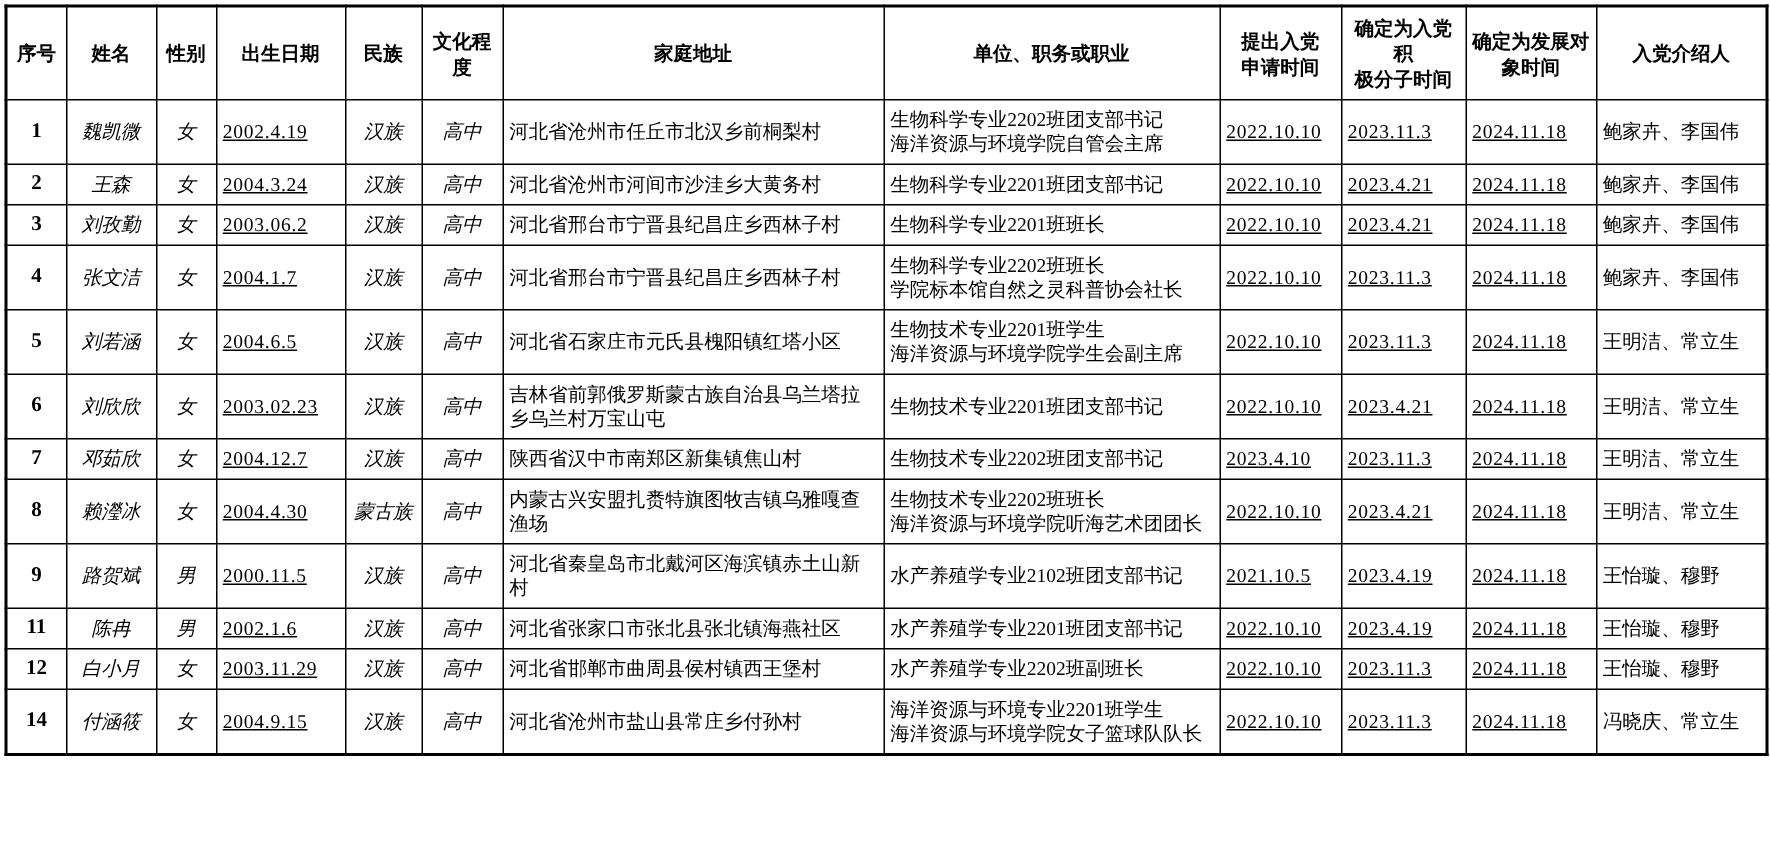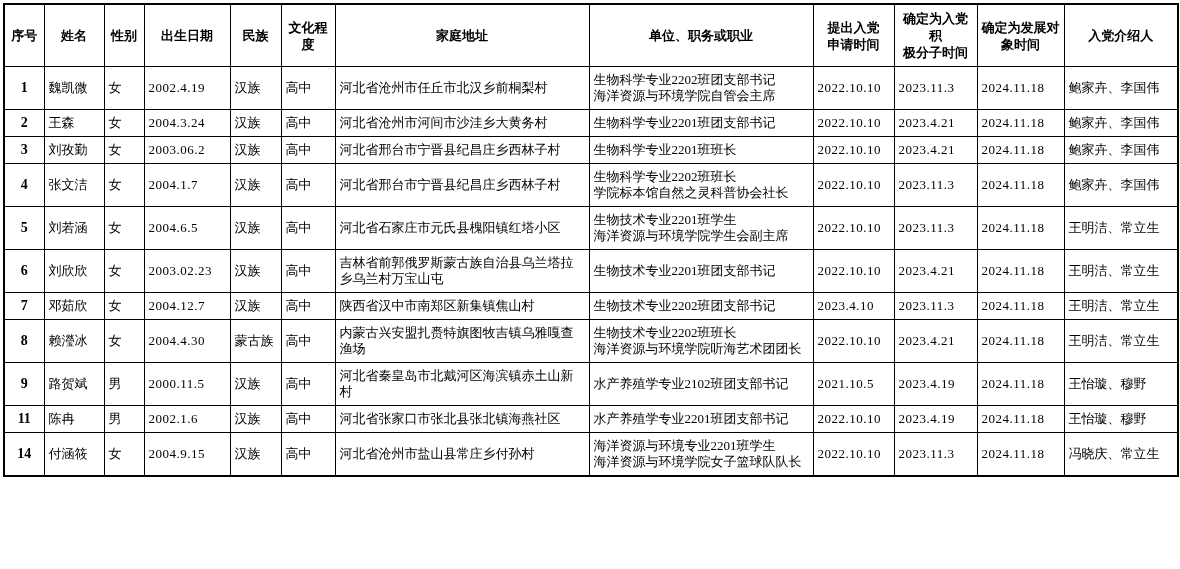--- a/index.html
+++ b/index.html
@@ -36,31 +36,33 @@
     white-space: pre-line;
     height: 52px;
     line-height: 17px;
   }
   td.col-no {
     text-align: center;
     font-weight: 700;
     font-size: 14px;
   }
   td.col-name, td.col-gender, td.col-ethnic, td.col-edu {
-    text-align: left;
+    text-align: center;
+    font-style: italic;
   }
   td.col-birth, td.col-address, td.col-unit,
   td.col-apply, td.col-activist, td.col-target, td.col-intro {
     text-align: left;
   }
   td.col-unit, td.col-address {
     white-space: pre-line;
   }
   td.col-birth, td.col-apply, td.col-activist, td.col-target {
     letter-spacing: 0.5px;
+    text-decoration: underline;
   }
 </style>
 </head>
 <body>
 
 <div class="sheet">
   <table class="roster">
     <colgroup>
       <col style="width:40px">
         <col style="width:60px">
@@ -233,20 +235,34 @@
     <td class="col-ethnic">汉族</td>
     <td class="col-edu">高中</td>
     <td class="col-address">河北省张家口市张北县张北镇海燕社区</td>
     <td class="col-unit">水产养殖学专业2201班团支部书记</td>
     <td class="col-apply">2022.10.10</td>
     <td class="col-activist">2023.4.19</td>
     <td class="col-target">2024.11.18</td>
     <td class="col-intro">王怡璇、穆野</td>
   </tr>
         <tr>
+    <td class="col-no">12</td>
+    <td class="col-name">白小月</td>
+    <td class="col-gender">女</td>
+    <td class="col-birth">2003.11.29</td>
+    <td class="col-ethnic">汉族</td>
+    <td class="col-edu">高中</td>
+    <td class="col-address">河北省邯郸市曲周县侯村镇西王堡村</td>
+    <td class="col-unit">水产养殖学专业2202班副班长</td>
+    <td class="col-apply">2022.10.10</td>
+    <td class="col-activist">2023.11.3</td>
+    <td class="col-target">2024.11.18</td>
+    <td class="col-intro">王怡璇、穆野</td>
+  </tr>
+        <tr>
     <td class="col-no">14</td>
     <td class="col-name">付涵筱</td>
     <td class="col-gender">女</td>
     <td class="col-birth">2004.9.15</td>
     <td class="col-ethnic">汉族</td>
     <td class="col-edu">高中</td>
     <td class="col-address">河北省沧州市盐山县常庄乡付孙村</td>
     <td class="col-unit">海洋资源与环境专业2201班学生
 海洋资源与环境学院女子篮球队队长</td>
     <td class="col-apply">2022.10.10</td>

